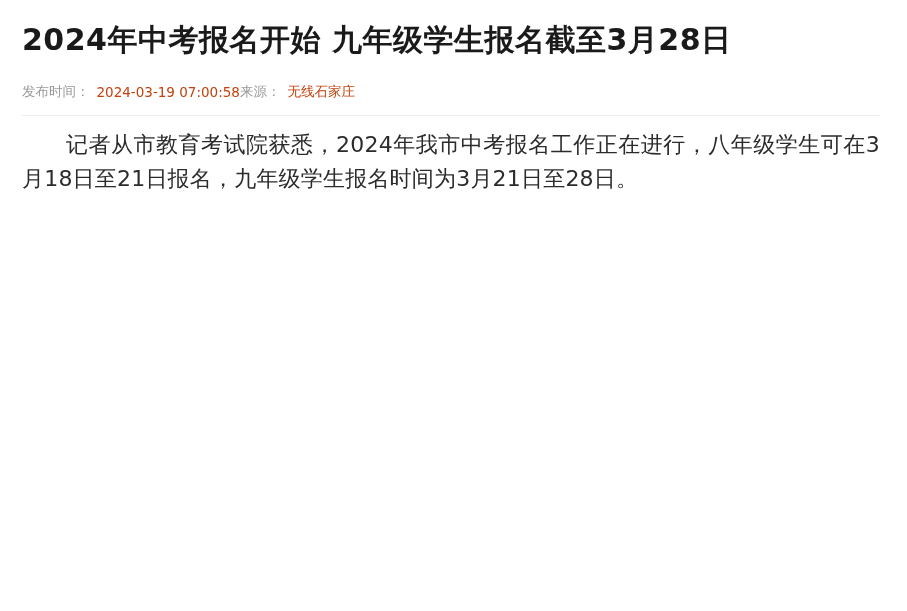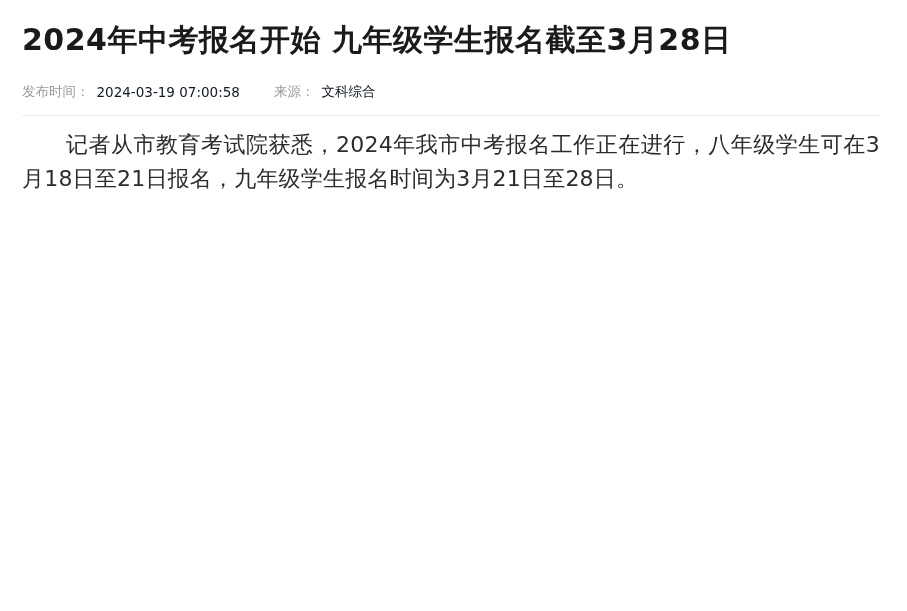--- a/index.html
+++ b/index.html
@@ -26,39 +26,38 @@
     color: #1a1a1a;
     letter-spacing: 0.5px;
     line-height: 1.35;
     margin: 0;
     padding: 20px 0 0 0;
     white-space: nowrap;
   }
   .meta-row {
     display: flex;
     align-items: center;
-    gap: 34px;
     padding: 22px 0 0 0;
     font-size: 13.5px;
     color: #9a9a9a;
     border-bottom: 1px solid #ececec;
     padding-bottom: 14px;
     margin-bottom: 2px;
   }
   .meta-item {
     display: flex;
     align-items: center;
     gap: 7px;
     white-space: nowrap;
   }
   .meta-label {
     color: #9a9a9a;
   }
   .meta-value {
-    color: #0f172a;
+    color: #c2410c;
   }
   .body-text {
     padding-top: 10px;
   }
   .para {
     font-size: 22px;
     line-height: 34px;
     color: #2b2b2b;
     margin: 0 0 5px 0;
     text-align: justify;
@@ -73,21 +72,21 @@
 
   <h1 class="article-title">2024年中考报名开始 九年级学生报名截至3月28日</h1>
 
   <div class="meta-row">
     <div class="meta-item">
       <span class="meta-label">发布时间：</span>
       <span class="meta-value">2024-03-19 07:00:58</span>
     </div>
     <div class="meta-item">
       <span class="meta-label">来源：</span>
-      <span class="meta-value">文科综合</span>
+      <span class="meta-value">无线石家庄</span>
     </div>
   </div>
 
   <div class="body-text">
     <p class="para">记者从市教育考试院获悉，2024年我市中考报名工作正在进行，八年级学生可在3月18日至21日报名，九年级学生报名时间为3月21日至28日。</p>
   </div>
 
 </div>
 
 </body></html>

